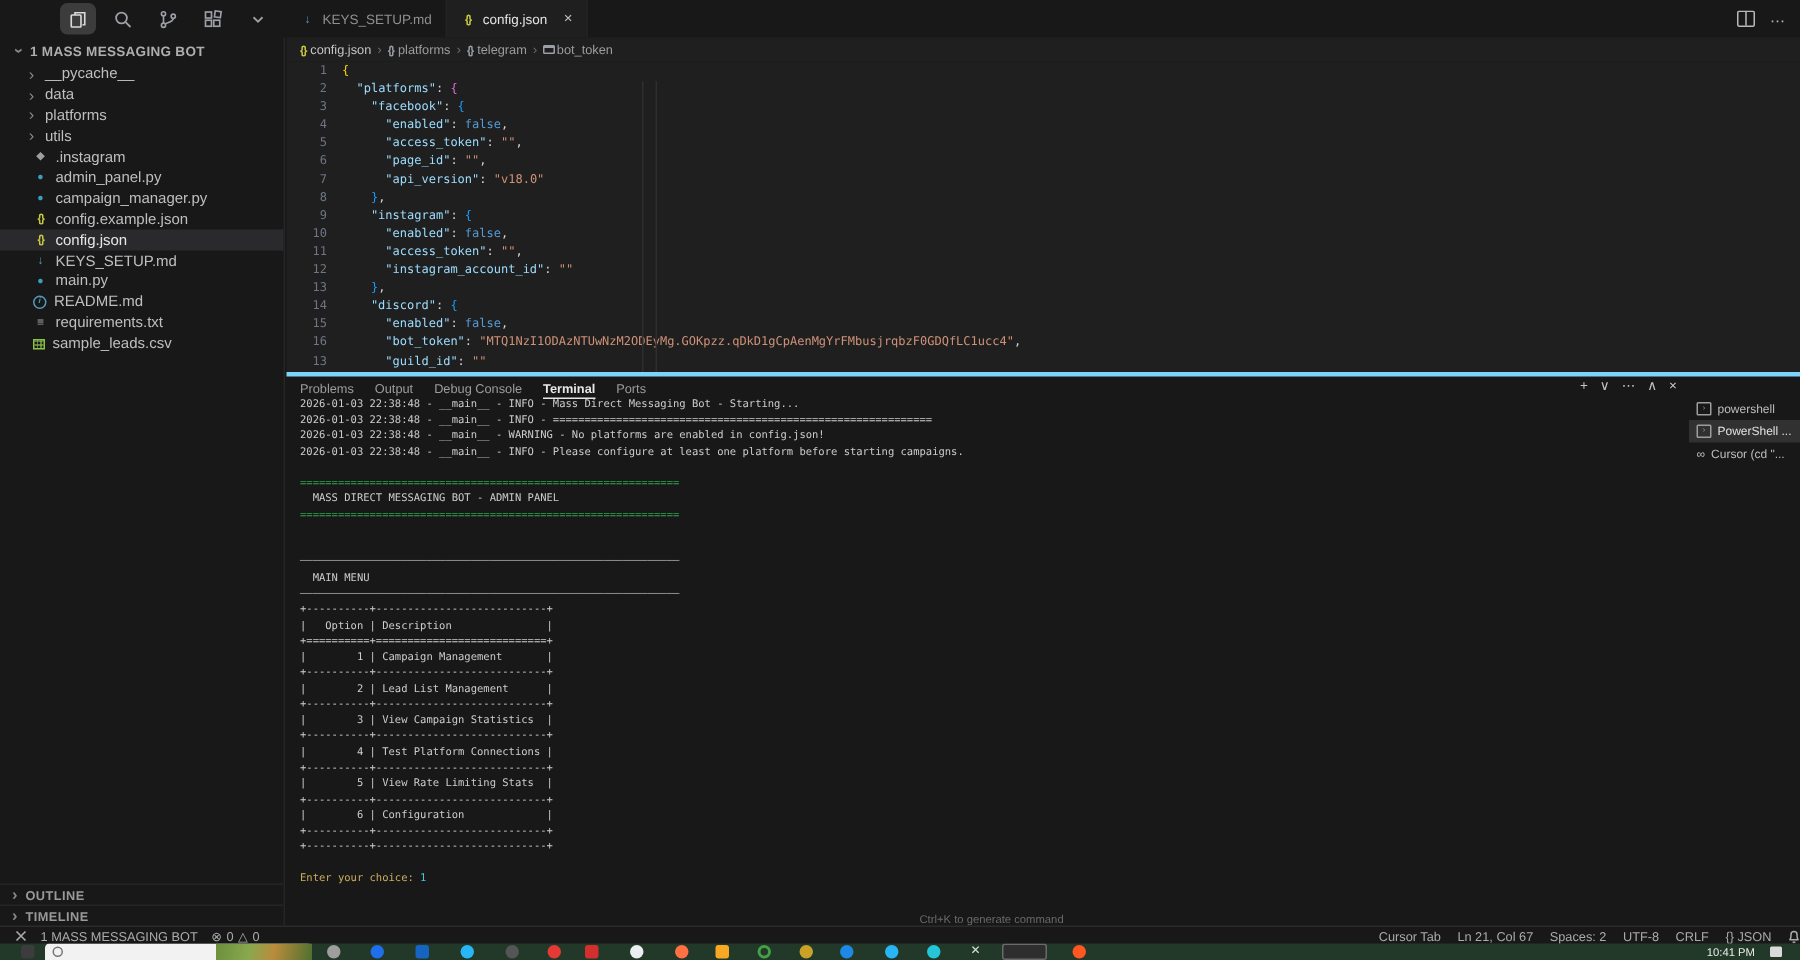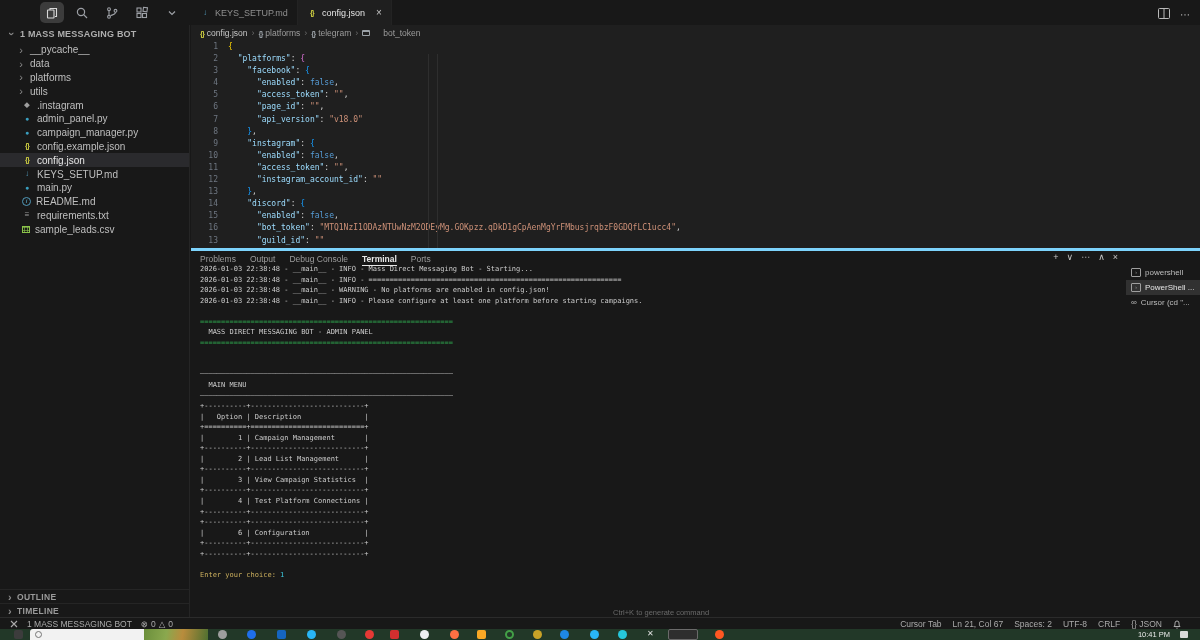--- a/index.html
+++ b/index.html
@@ -63,21 +63,21 @@
   .yellow{color:#ccb05e}.cyan{color:#3dc9de}
   #term-list{position:absolute;right:0;top:14px;width:74px;font-size:8px;color:#bdbdbd;}
   .trm{height:15px;display:flex;align-items:center;gap:4px;padding-left:5px;white-space:nowrap;overflow:hidden;}
   .trm.sel{background:#313131;color:#e2e2e2;}
   .tico{width:8px;height:7px;border:1px solid #9e9e9e;border-radius:1px;flex:none;font-size:5px;line-height:6px;text-align:center;color:#9e9e9e;}
   .tinf{font-size:8px;color:#bdbdbd;flex:none;}
   #term-hint{position:absolute;left:422px;top:357px;font-size:7.5px;color:#6a6a6a;}
   
   #statusbar{left:0;top:617px;width:1200px;height:12px;background:#181818;border-top:1px solid #2b2b2b;box-sizing:border-box;display:flex;align-items:center;justify-content:space-between;font-size:8.5px;color:#ababab;}
   #sb-left{display:flex;align-items:center;gap:9px;padding-left:10px;}
-  #sb-right{display:flex;align-items:flex-end;gap:11px;padding-right:19px;margin-left:35px;}
+  #sb-right{display:flex;align-items:flex-end;gap:11px;padding-right:0;margin-left:35px;}
   .sb-item{display:flex;align-items:center;gap:3px;}
   
   #taskbar{left:0;top:629px;width:1200px;height:11px;background:#223828;overflow:hidden;}
   #tb-search{position:absolute;left:30px;top:0;width:178px;height:11px;background:#f2f2f2;border-radius:3px 3px 0 0;}
   #tb-search .mag{position:absolute;left:5px;top:2px;width:5px;height:5px;border:1px solid #777;border-radius:50%;}
   #tb-search .simg{position:absolute;right:0;top:0;width:64px;height:11px;background:linear-gradient(100deg,#6b8f3c 0%,#8aa84e 35%,#b98c3c 60%,#4f7030 100%);}
   .tb-dot{position:absolute;top:1px;width:9px;height:9px;border-radius:50%;}
   .tb-sq{position:absolute;top:1px;width:9px;height:9px;border-radius:2px;}
   .tb-ring{position:absolute;top:1px;width:9px;height:9px;border-radius:50%;box-sizing:border-box;border:2px solid;}
   .tb-x{position:absolute;top:0;font-size:8px;color:#e0e0e0;}
@@ -230,21 +230,21 @@
       <span class="sb-item" style="display: inline-flex; align-items: center; gap: 3px;">
         <span class="bc-brace">{}</span>
         <span>platforms</span>
       </span>
       <span class="sep">›</span>
       <span class="sb-item" style="display: inline-flex; align-items: center; gap: 3px;">
         <span class="bc-brace">{}</span>
         <span>telegram</span>
       </span>
       <span class="sep">›</span>
-      <span class="sb-item" style="display: inline-flex; align-items: center; gap: 13px;">
+      <span class="sb-item" style="display: inline-flex; align-items: center; gap: 1px;">
         <span class="bc-field"></span>
         <span>bot_token</span>
       </span>
     </div>
 
   <div class="abs" id="code">
     <div class="iguide" style="left:237px;"></div>
     <div class="iguide" style="left:246px;"></div>
     <div id="code-lines">
         <div class="cl"><span class="ln">1</span><span><span class="b1">{</span></span></div>
@@ -300,20 +300,21 @@
         <div class="tl log">|   Option | Description               |</div>
         <div class="tl log">+==========+===========================+</div>
         <div class="tl log">|        1 | Campaign Management       |</div>
         <div class="tl log">+----------+---------------------------+</div>
         <div class="tl log">|        2 | Lead List Management      |</div>
         <div class="tl log">+----------+---------------------------+</div>
         <div class="tl log">|        3 | View Campaign Statistics  |</div>
         <div class="tl log">+----------+---------------------------+</div>
         <div class="tl log">|        4 | Test Platform Connections |</div>
         <div class="tl log">+----------+---------------------------+</div>
+        <div class="tl log">|        5 | View Rate Limiting Stats  |</div>
         <div class="tl log">+----------+---------------------------+</div>
         <div class="tl log">|        6 | Configuration             |</div>
         <div class="tl log">+----------+---------------------------+</div>
         <div class="tl log">+----------+---------------------------+</div>
         <div class="tl log">&nbsp;</div>
         <div class="tl "><span class="yellow">Enter your choice: </span><span class="cyan">1</span></div>
       </div>
     <div id="term-list">
         <div class="trm">
           <span class="tico">›</span>

